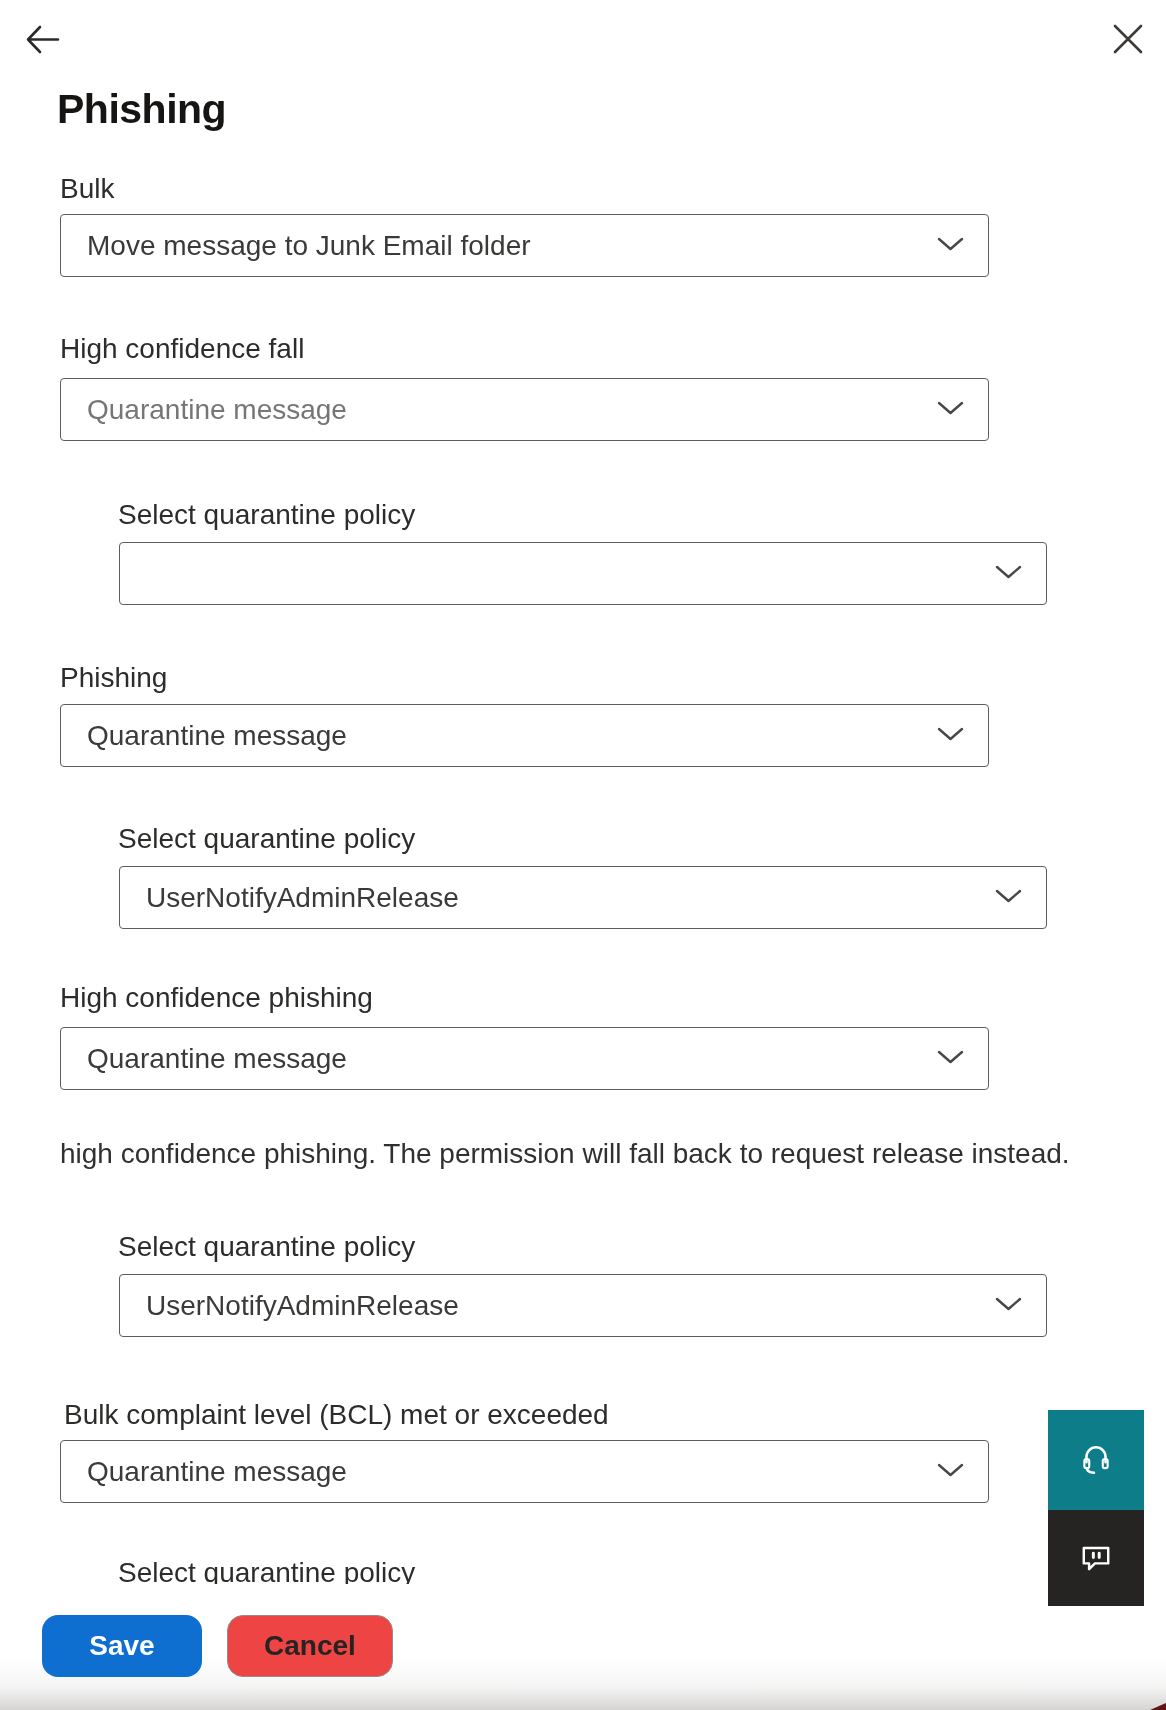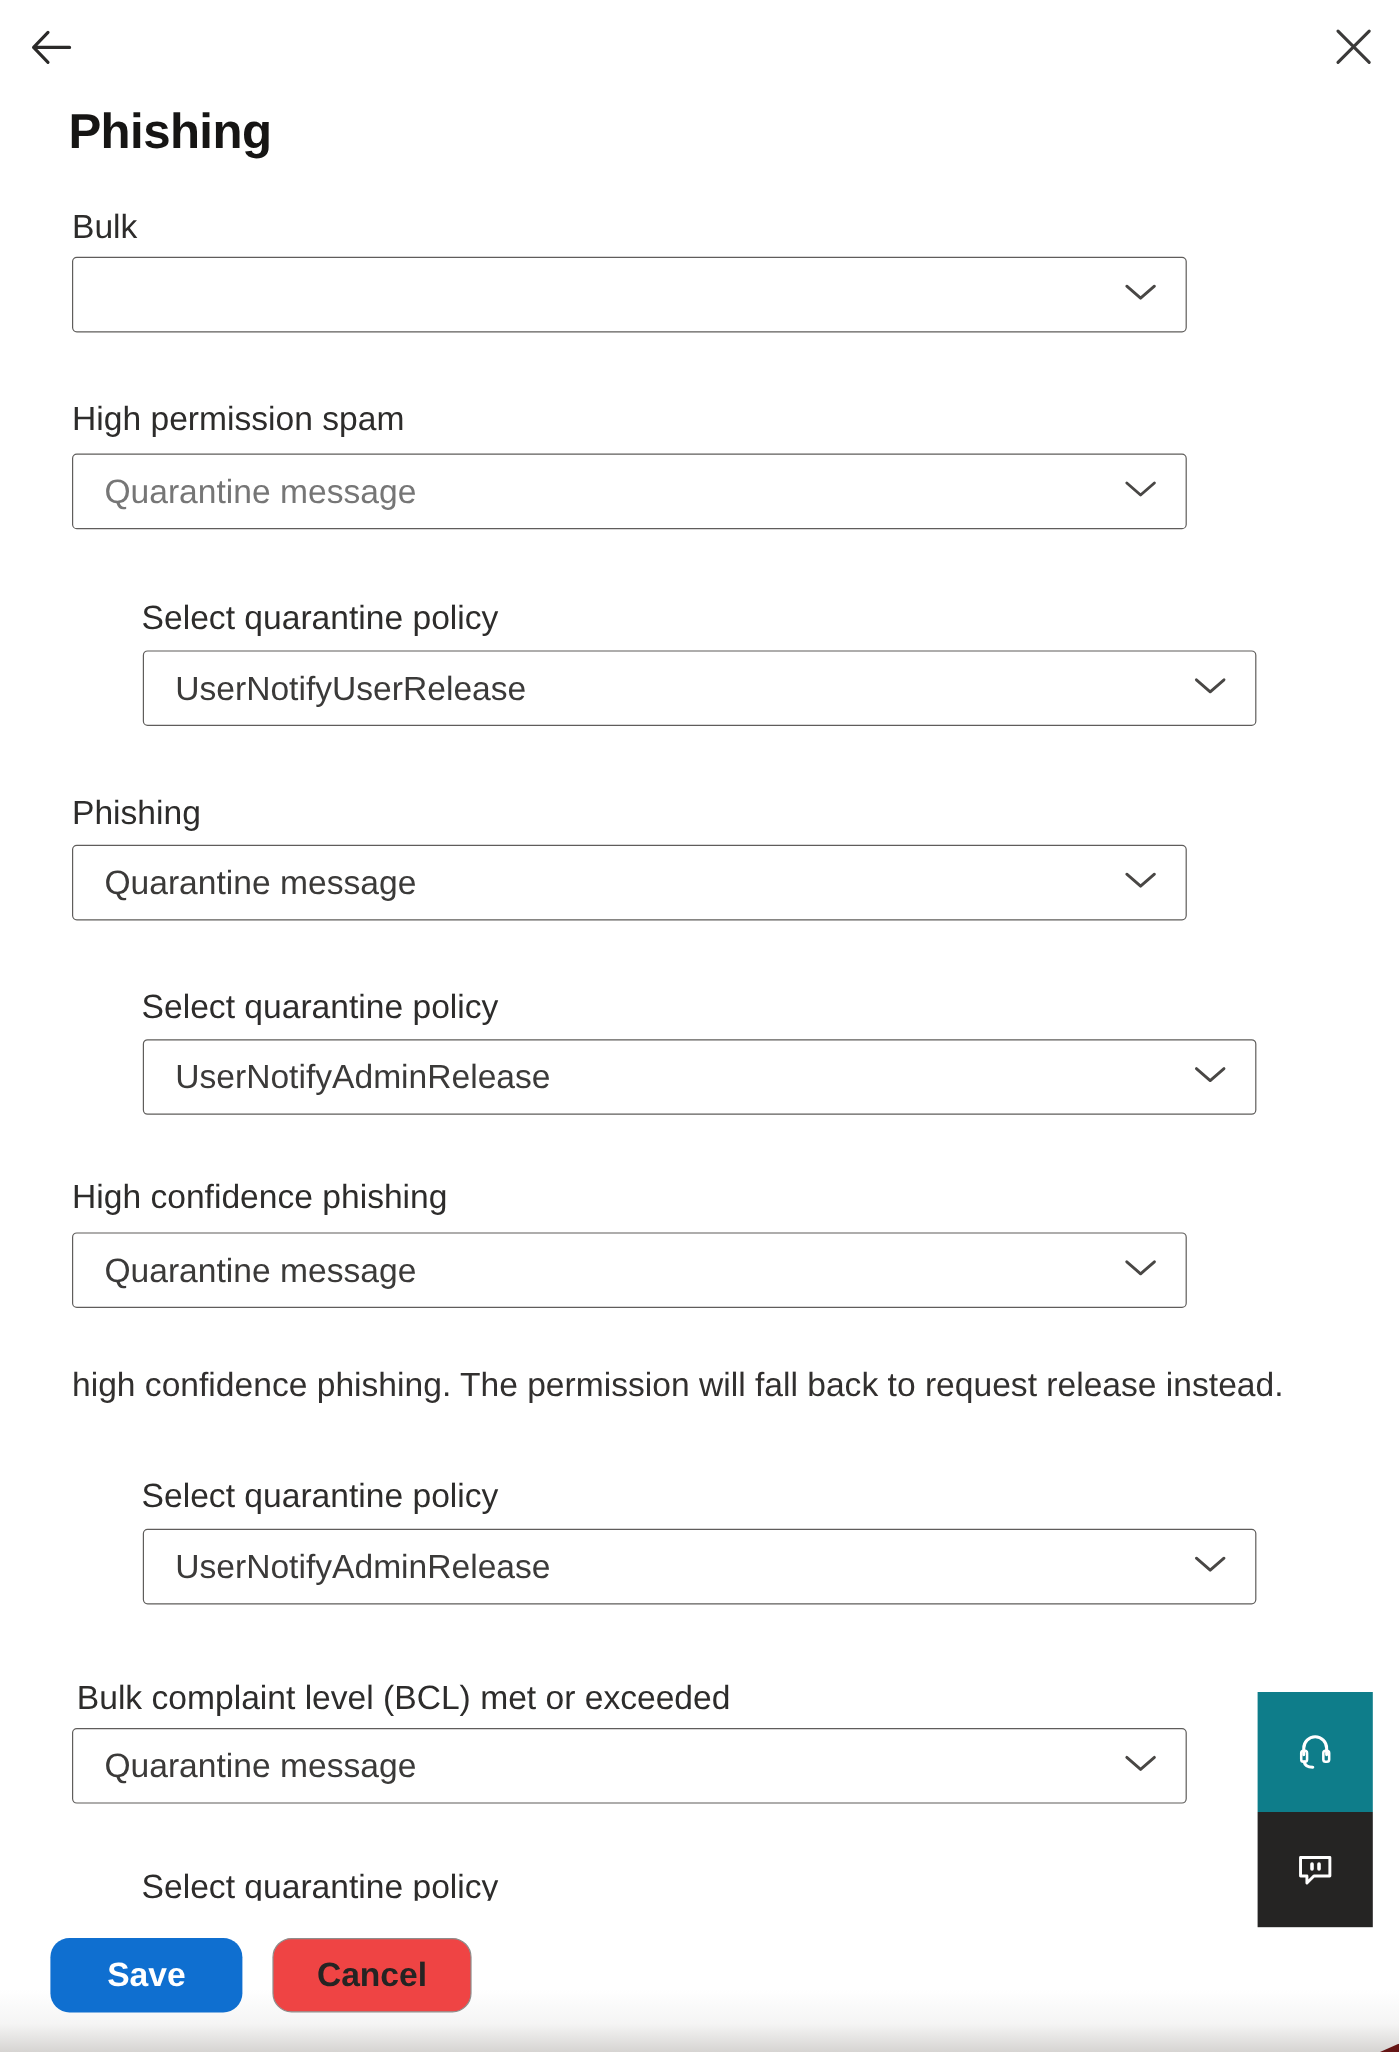--- a/index.html
+++ b/index.html
@@ -74,40 +74,40 @@
     <svg width="32" height="30" viewBox="0 0 32 30">
       <path d="M3 2 L29 28 M29 2 L3 28" fill="none" stroke="#3b3a39" stroke-width="2.6" stroke-linecap="round"></path>
     </svg>
   </span>
 </button>
 
 <div class="abs title">Phishing</div>
 
 <div class="abs flabel l0">Bulk</div>
 <div class="abs dd d0">
+  <span class="val">Move message to Junk Email folder</span>
   <span class="chev">
     <svg width="27" height="14" viewBox="0 0 27 14">
         <path d="M2 2 L13.5 12 L25 2" fill="none" stroke="#494745" stroke-width="2.4" stroke-linecap="round" stroke-linejoin="round"></path>
       </svg>
   </span>
 </div>
 
-<div class="abs flabel l1">High permission spam</div>
+<div class="abs flabel l1">High confidence fall</div>
 <div class="abs dd muted d1">
   <span class="val">Quarantine message</span>
   <span class="chev">
     <svg width="27" height="14" viewBox="0 0 27 14">
         <path d="M2 2 L13.5 12 L25 2" fill="none" stroke="#494745" stroke-width="2.4" stroke-linecap="round" stroke-linejoin="round"></path>
       </svg>
   </span>
 </div>
 
 <div class="abs flabel l2">Select quarantine policy</div>
 <div class="abs dd d2">
-  <span class="val">UserNotifyUserRelease</span>
   <span class="chev">
     <svg width="27" height="14" viewBox="0 0 27 14">
         <path d="M2 2 L13.5 12 L25 2" fill="none" stroke="#494745" stroke-width="2.4" stroke-linecap="round" stroke-linejoin="round"></path>
       </svg>
   </span>
 </div>
 
 <div class="abs flabel l3">Phishing</div>
 <div class="abs dd d3">
   <span class="val">Quarantine message</span>

